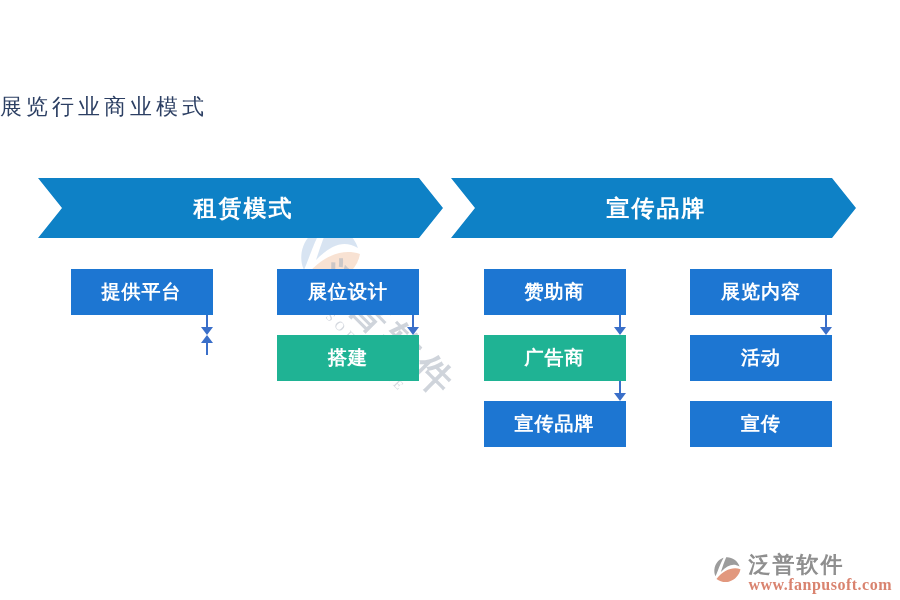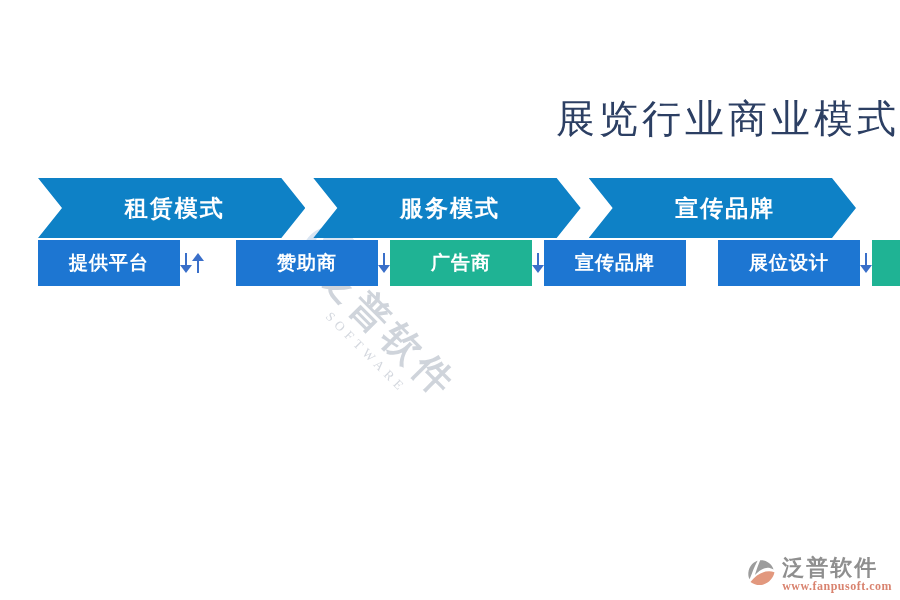--- a/index.html
+++ b/index.html
@@ -11,21 +11,21 @@
     --logo-gray:#8f8f8f;
     --url-salmon:#d9836f;
   }
   *{margin:0;padding:0;box-sizing:border-box;}
   html,body{width:900px;height:600px;}
   body{font-family:"Liberation Serif","DejaVu Serif",serif;background:#fff;overflow:hidden;}
   .stage{position:relative;width:900px;height:600px;background:#fff;}
 
   .title{
     position:absolute;top:92px;left:0;width:100%;
-    text-align:right;font-size:39px;font-weight:400;
+    text-align:left;font-size:22px;font-weight:400;
     color:var(--title-navy);letter-spacing:4px;
   }
 
   
   .watermark{position:absolute;left:296px;top:222px;z-index:0;pointer-events:none;}
   .wm-logo{position:absolute;left:0;top:0;opacity:.55;}
   .wm-text-wrap{
     position:absolute;left:48px;top:28px;
     transform:rotate(45deg);transform-origin:left top;
     color:rgba(168,176,190,.55);white-space:nowrap;
@@ -48,43 +48,43 @@
     padding-left:6px;
     font-family:Liberation Mono, monospace;
   }
 
   
   .columns-row{
     position:absolute;left:38px;top:238px;width:818px;
     display:flex;gap:8px;z-index:1;
   }
   .col{
-    flex:1 1 0;display:flex;align-items:center;
-    padding-right:24px;margin-top:2px;
+    flex:1 1 0;display:flex;flex-direction:column;align-items:flex-end;
+    padding-right:24px;margin-top:31px;
   }
   .box{
     width:142px;height:46px;display:flex;align-items:center;justify-content:center;
     color:#fff;font-size:19px;font-weight:700;letter-spacing:1px;
   }
   .box.blue{background:var(--box-blue);}
   .box.green{background:var(--box-green);}
 
   .connector{height:20px;display:flex;flex-direction:column;align-items:center;justify-content:center;}
   .connector .line{width:2px;flex:1 1 auto;background:var(--connector-blue);}
   .connector .head-down{width:0;height:0;border-left:6px solid transparent;border-right:6px solid transparent;border-top:8px solid var(--connector-blue);}
   .connector .head-up{width:0;height:0;border-left:6px solid transparent;border-right:6px solid transparent;border-bottom:8px solid var(--connector-blue);}
   .connector.none{visibility:hidden;}
 
   
   .footer-logo{
     position:absolute;right:8px;bottom:6px;
     display:flex;align-items:flex-start;gap:4px;z-index:3;
   }
   .brand-name{color:var(--logo-gray);font-size:22px;font-weight:700;letter-spacing:2px;line-height:1.05;}
-  .brand-url{color:var(--url-salmon);font-size:12px;font-weight:700;letter-spacing:.5px;}
+  .brand-url{color:var(--url-salmon);font-size:16px;font-weight:700;letter-spacing:.5px;}
 </style>
 </head>
 <body>
 
 <div class="stage">
 
   <h1 class="title">展览行业商业模式</h1>
 
   <div class="watermark">
     <svg class="wm-logo" width="72" height="72" viewBox="0 0 36 36">
@@ -96,39 +96,48 @@
       <div class="wm-text">泛普软件</div>
       <div class="wm-sub">SOFTWARE</div>
     </div>
   </div>
 
   <div id="headers-row" class="headers-row">
       <div class="chevron">
         <span>租赁模式</span>
       </div>
       <div class="chevron">
-        <span>服务模式</span>
-      </div>
-      <div class="chevron">
         <span>宣传品牌</span>
       </div>
     </div>
 
   <div id="columns-row" class="columns-row">
       <div class="col">
         <div class="box blue">
           <span>提供平台</span>
         </div>
         <div class="connector down">
           <span class="line"></span>
           <span class="head-down"></span>
         </div>
         <div class="connector up">
           <span class="head-up"></span>
           <span class="line"></span>
+        </div>
+      </div>
+      <div class="col">
+        <div class="box blue">
+          <span>展位设计</span>
+        </div>
+        <div class="connector down">
+          <span class="line"></span>
+          <span class="head-down"></span>
+        </div>
+        <div class="box green">
+          <span>搭建</span>
         </div>
       </div>
       <div class="col">
         <div class="box blue">
           <span>赞助商</span>
         </div>
         <div class="connector down">
           <span class="line"></span>
           <span class="head-down"></span>
         </div>
@@ -138,28 +147,32 @@
         <div class="connector down">
           <span class="line"></span>
           <span class="head-down"></span>
         </div>
         <div class="box blue">
           <span>宣传品牌</span>
         </div>
       </div>
       <div class="col">
         <div class="box blue">
-          <span>展位设计</span>
+          <span>展览内容</span>
         </div>
         <div class="connector down">
           <span class="line"></span>
           <span class="head-down"></span>
         </div>
-        <div class="box green">
-          <span>搭建</span>
+        <div class="box blue">
+          <span>活动</span>
+        </div>
+        <div class="connector none"></div>
+        <div class="box blue">
+          <span>宣传</span>
         </div>
       </div>
     </div>
 
   <div class="footer-logo">
     <svg width="32" height="32" viewBox="0 0 36 36" style="margin-top:2px;">
       <path d="M13 3 C9 10 7 17 4 24 C1 18 3 9 9 5 C10.5 4 12 3.3 13 3 Z" fill="#9c9c9c"></path>
       <path d="M16 2.5 C22 2 29 6 31 13 C24 9 18 11 10 19 C12 13 14 7 16 2.5 Z" fill="#9c9c9c"></path>
       <path d="M5 27 C13 17 23 13 32 16 C31 22 26 28 19 30 C14.5 31.3 9 30 5 27 Z" fill="#e2987e"></path>
     </svg>

